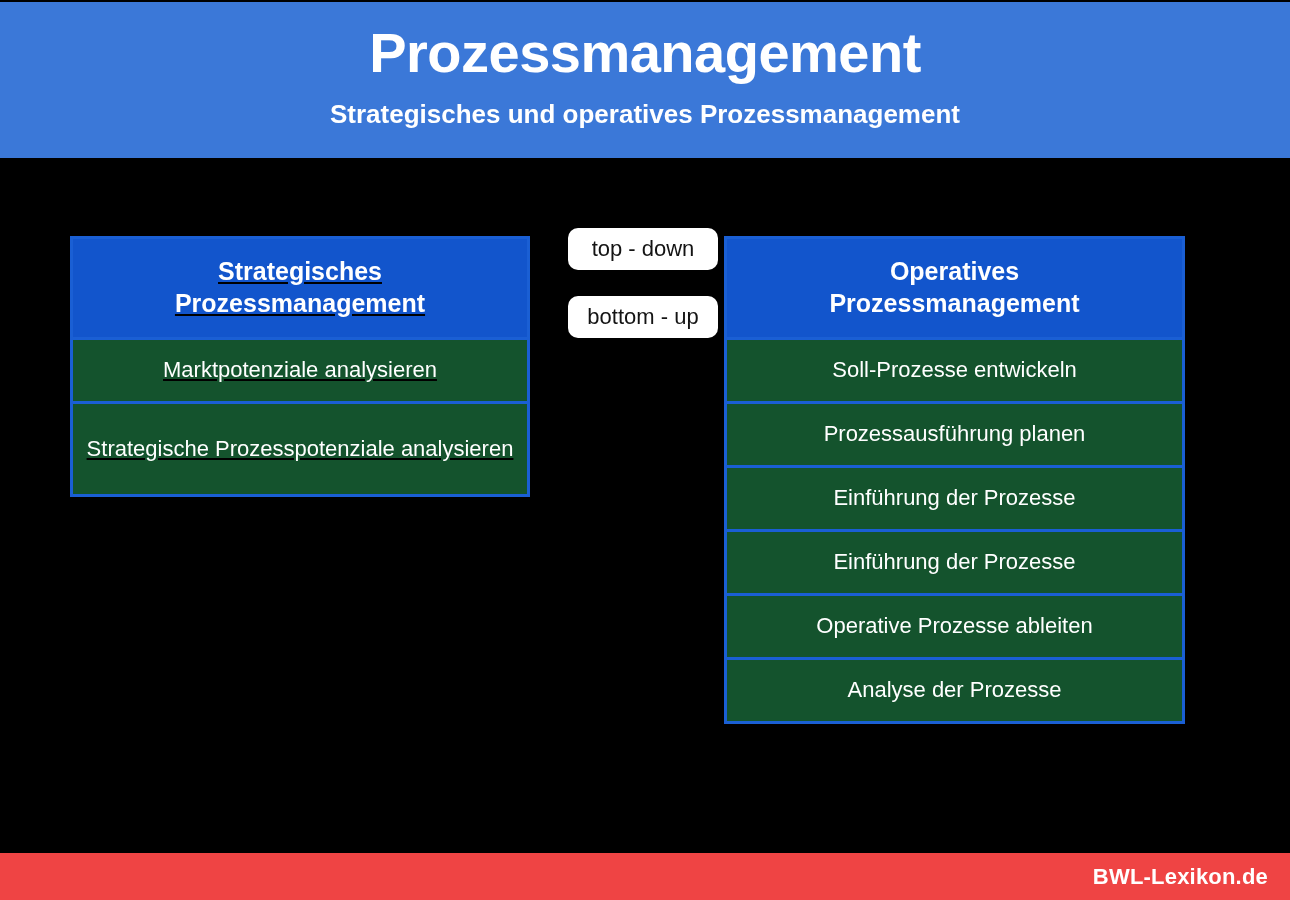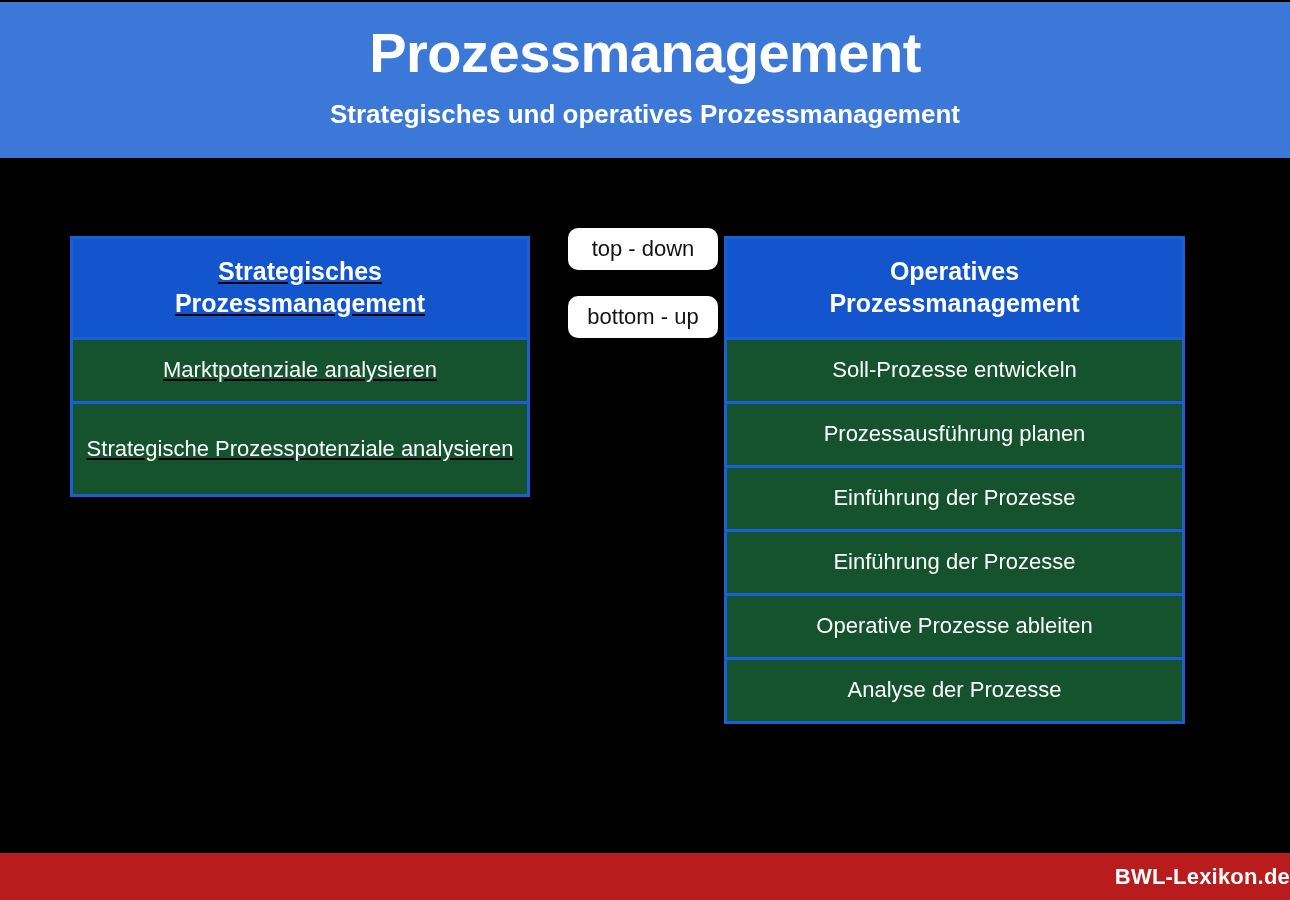--- a/index.html
+++ b/index.html
@@ -135,25 +135,26 @@
     height: 42px;
   }
 
   
   .footer {
     position: absolute;
     left: 0;
     top: 853px;
     width: 1290px;
     height: 47px;
-    background: #b91c1c;
+    background: #ef4444;
     display: flex;
     align-items: center;
     justify-content: flex-end;
     box-sizing: border-box;
+    padding-right: 22px;
   }
   .footer-text {
     color: #ffffff;
     font-size: 22px;
     font-weight: bold;
     letter-spacing: 0.2px;
   }
 </style>
 </head>
 <body>

